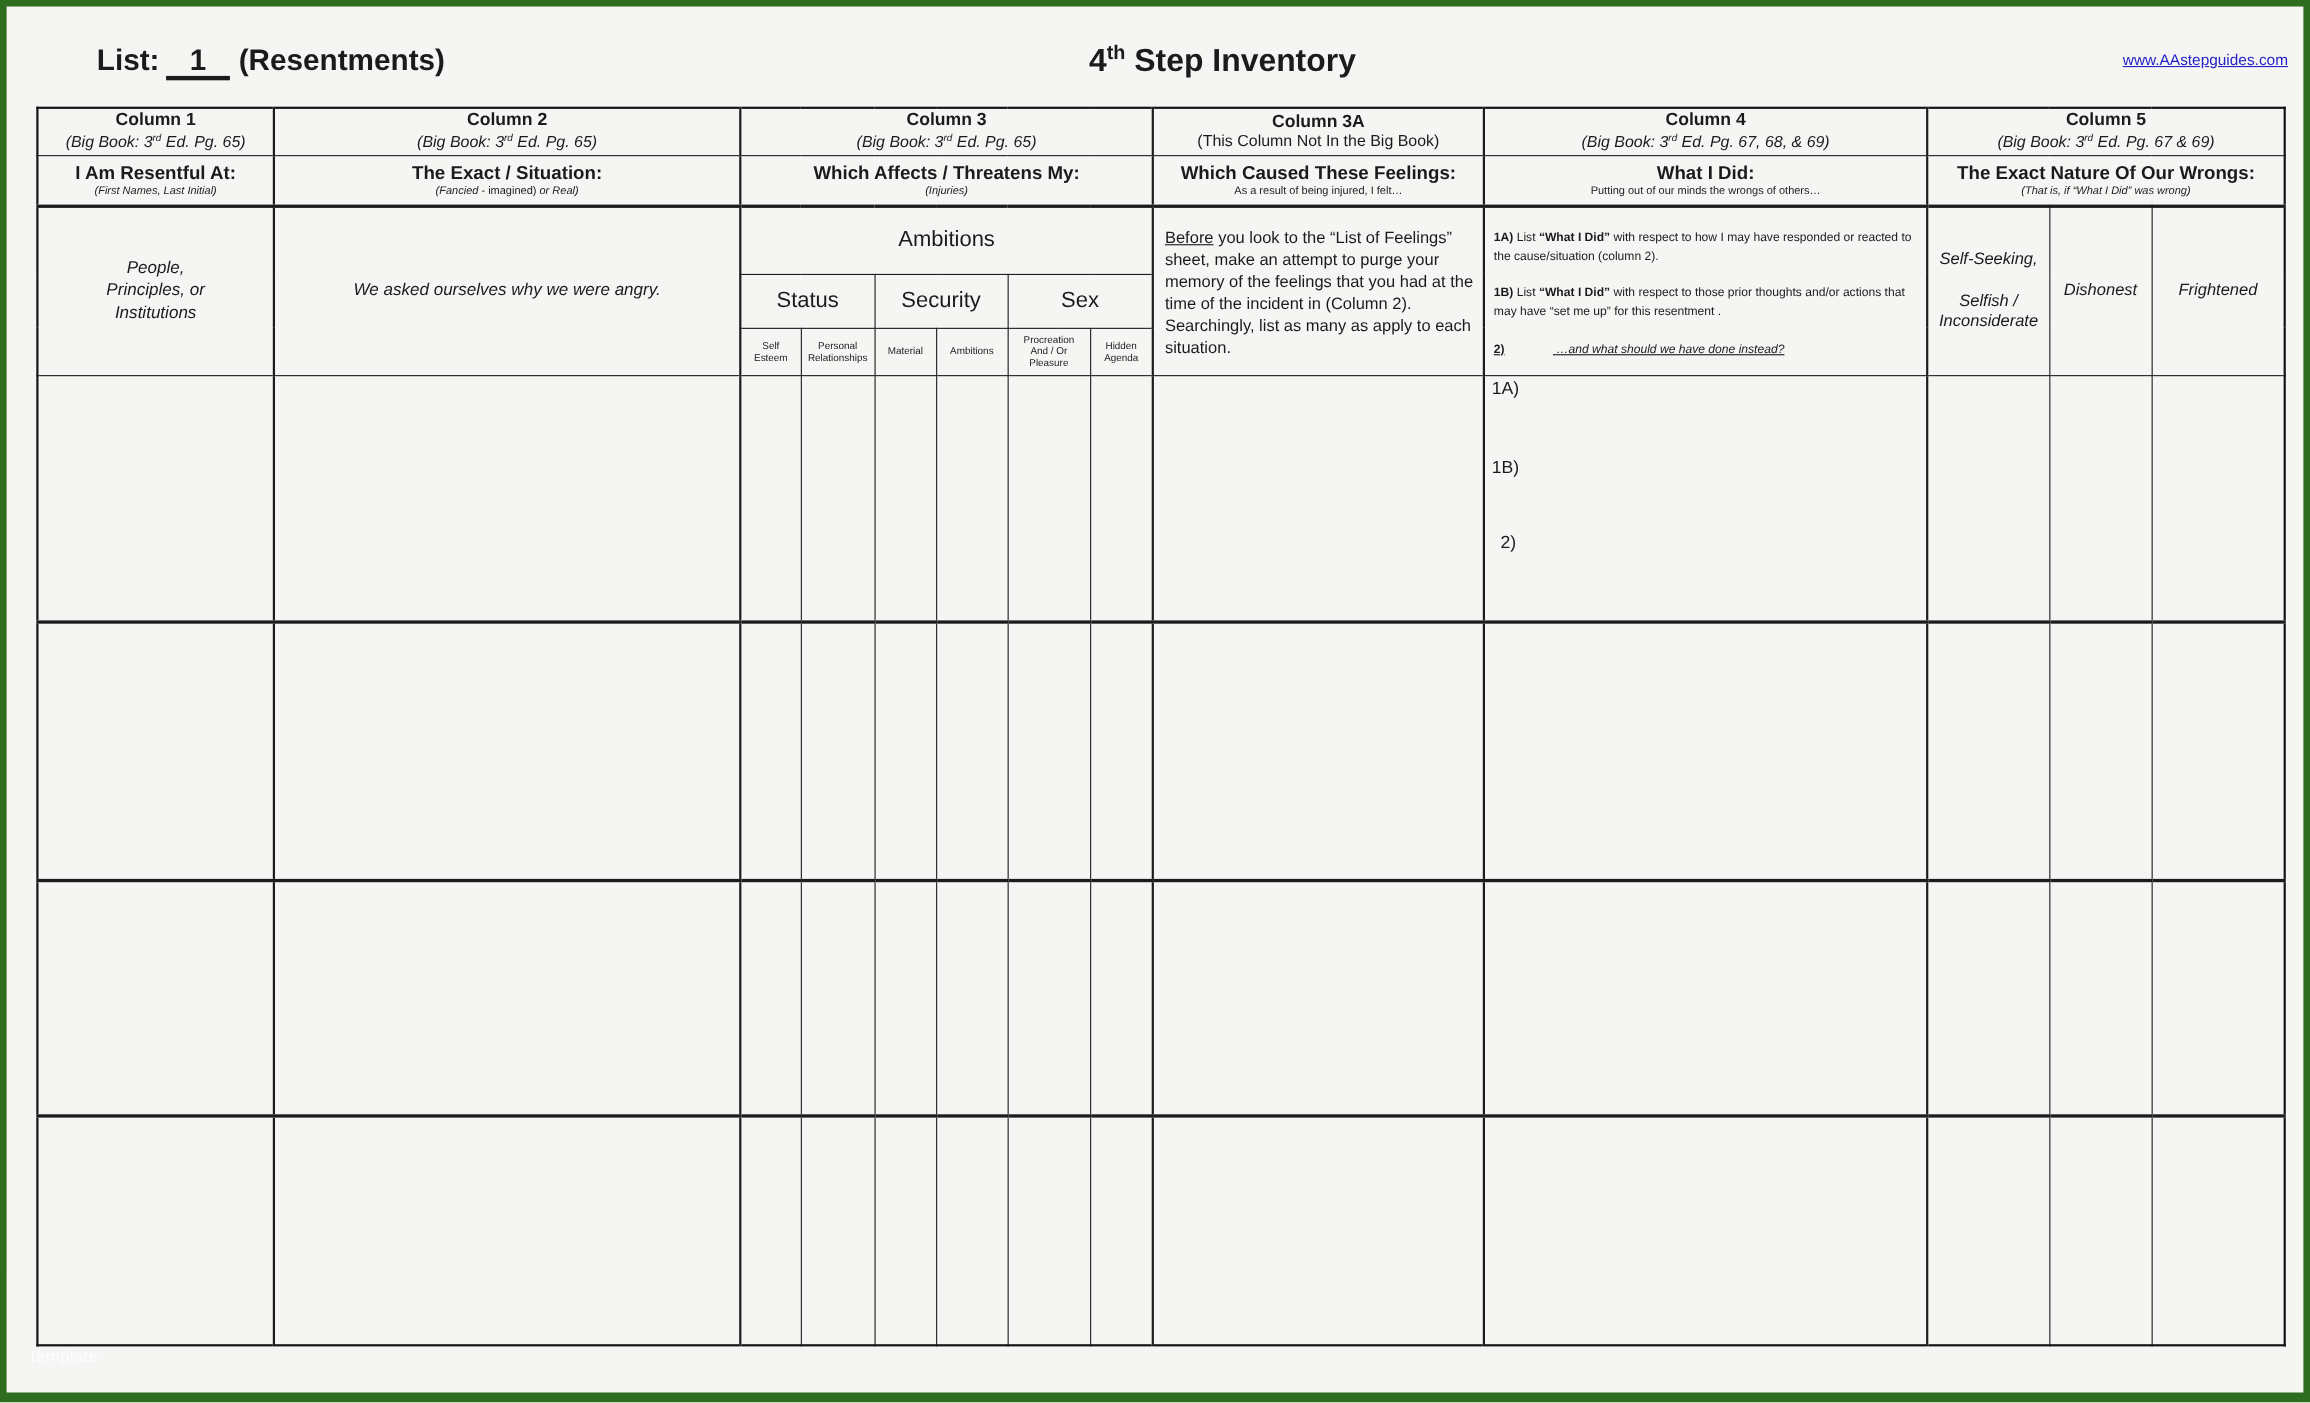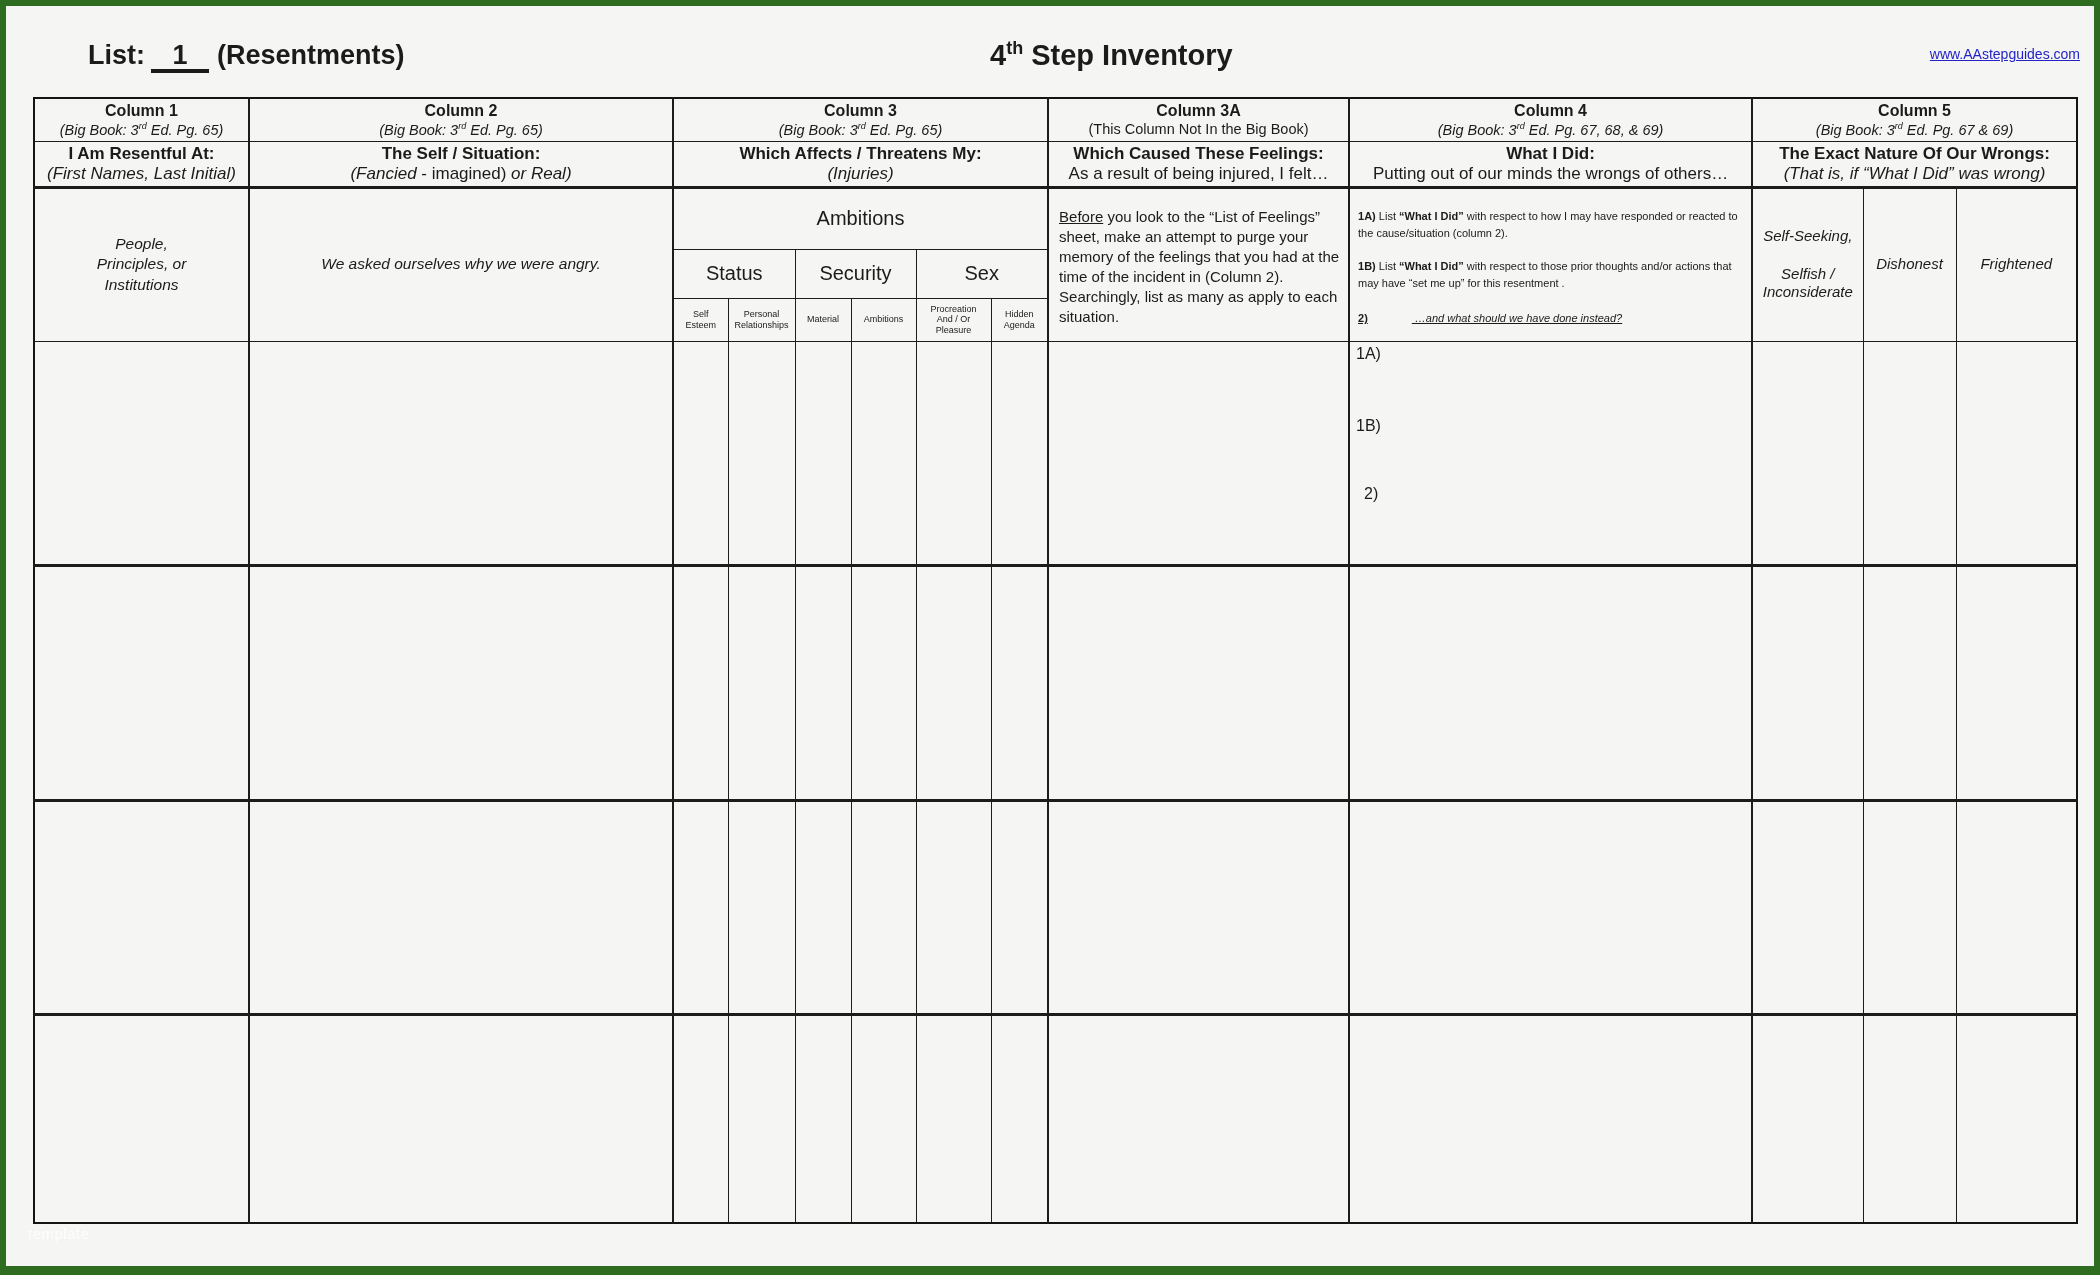--- a/index.html
+++ b/index.html
@@ -28,21 +28,21 @@
   .inv th, .inv td{ border:1px solid #1c1c1c; padding:0; vertical-align:middle;
                     text-align:center; font-weight:normal; overflow:hidden; }
   .mr{ border-right-width:2px !important; }
   tr.hr2 th{ border-bottom-width:3px; }
   tr.brow td{ border-top-width:3px; }
 
   .colnum{ font-size:16px; font-weight:bold; line-height:1.25; }
   .colref{ font-size:14.5px; line-height:1.2; }
   .colref sup{ font-size:9px; }
   .h2main{ font-size:17px; font-weight:bold; line-height:1.25; }
-  .h2sub{ font-size:17px; line-height:1.2; }
+  .h2sub{ font-size:10px; line-height:1.2; }
 
   .desc-c1, .desc-c2{ font-style:italic; font-size:15.5px; white-space:pre-line; line-height:1.3; }
   .ambitions{ font-size:20px; font-weight:bold;margin-top:16px; }
   .grp{ font-size:20px; font-weight:bold; }
   .subcol{ font-size:9px; font-weight:bold; white-space:pre-line; line-height:1.15; }
 
   .desc-3a{ text-align:left; vertical-align:top; }
   .desc-3a .txt{ padding:5px 8px 0 10px; font-size:15px; line-height:1.33; text-align:left; }
 
   .instr{ text-align:left; vertical-align:top; }
@@ -113,21 +113,21 @@
         <div class="colref"><span style="font-style: italic;">(Big Book: 3</span><sup style="font-style: italic;">rd</sup><span style="font-style: italic;"> Ed. Pg. 67 &amp; 69)</span></div>
       </th>
     </tr>
 
     <tr class="hr2" style="height:46px">
       <th class="mr">
         <div class="h2main">I Am Resentful At:</div>
         <div class="h2sub"><span style="font-style: italic;">(First Names, Last Initial)</span></div>
       </th>
       <th class="mr">
-        <div class="h2main">The Self / Situation:</div>
+        <div class="h2main">The Exact / Situation:</div>
         <div class="h2sub"><span style="font-style: italic;">(Fancied</span><span> - imagined) </span><span style="font-style: italic;">or Real)</span></div>
       </th>
       <th class="mr" colspan="6">
         <div class="h2main">Which Affects / Threatens My:</div>
         <div class="h2sub"><span style="font-style: italic;">(Injuries)</span></div>
       </th>
       <th class="mr">
         <div class="h2main">Which Caused These Feelings:</div>
         <div class="h2sub"><span>As a result of being injured, I felt…</span></div>
       </th>

